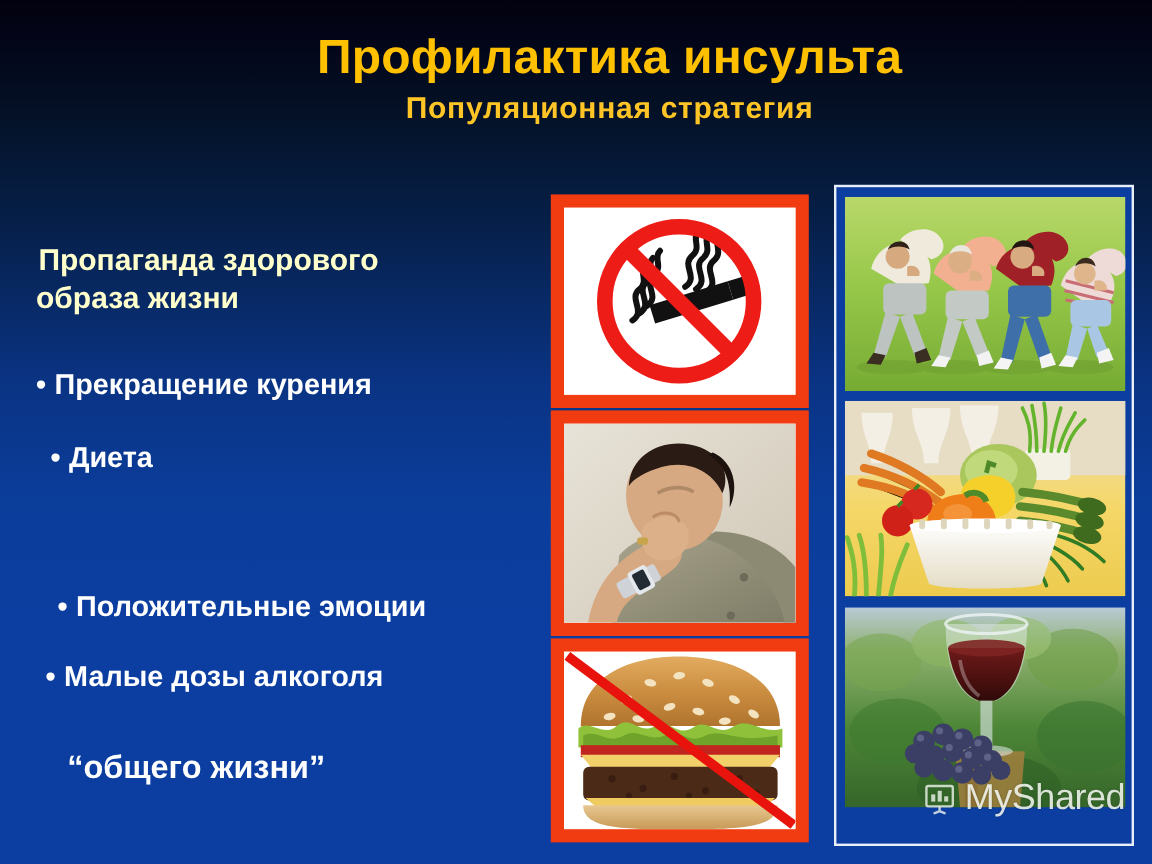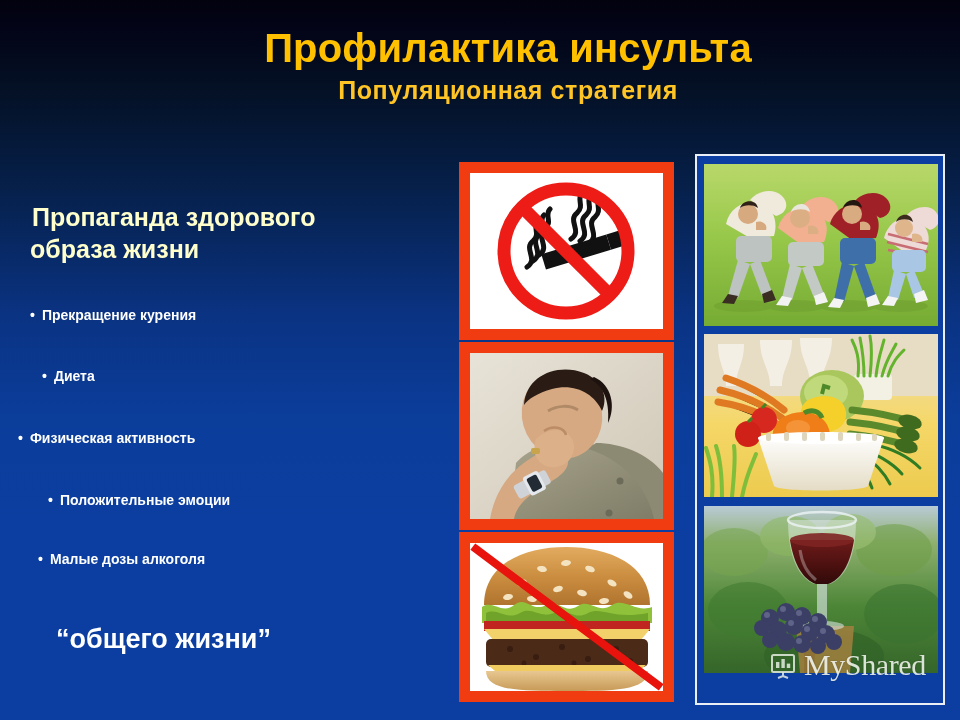--- a/index.html
+++ b/index.html
@@ -70,21 +70,21 @@
     top: 0;
     left: 32px;
     width: 400px;
   }
   #lead-heading .l2 { margin-left: -2px; }
 
   .bullet-row {
     position: absolute;
     color: #ffffff;
     font-weight: bold;
-    font-size: 14px;
+    font-size: 24px;
     white-space: nowrap;
   }
   .bullet-dot {
     display: inline-block;
     margin-right: 7px;
   }
 
   #bullet-0 { top: 105px; left: 30px; }
   #bullet-1 { top: 166px; left: 42px; }
   #bullet-2 { top: 228px; left: 18px; }
@@ -169,21 +169,21 @@
     top: 648px;
     display: flex;
     align-items: center;
     gap: 7px;
     pointer-events: none;
   }
   #watermark-text {
     font-size: 30px;
     color: #f2f6ef;
     opacity: 0.88;
-    font-family: Liberation Serif, serif;
+    font-family: Liberation Sans, sans-serif;
     letter-spacing: -0.4px;
     text-shadow: 0 0 2px rgba(0,0,0,0.28);
   }
   #watermark-icon {
     width: 28px;
     height: 28px;
     opacity: 0.88;
   }
 </style>
 </head>
@@ -204,23 +204,20 @@
     </div>
 
     <div class="bullet-row" id="bullet-0">
       <span class="bullet-dot">•</span><span>Прекращение курения</span>
     </div>
 
     <div class="bullet-row" id="bullet-1">
       <span class="bullet-dot">•</span><span>Диета</span>
     </div>
 
-    <div class="bullet-row" id="bullet-2">
-      <span class="bullet-dot">•</span><span>Физическая активность</span>
-    </div>
 
     <div class="bullet-row" id="bullet-3">
       <span class="bullet-dot">•</span><span>Положительные эмоции</span>
     </div>
 
     <div class="bullet-row" id="bullet-4">
       <span class="bullet-dot">•</span><span>Малые дозы алкоголя</span>
     </div>
 
     <div id="closing-block">

